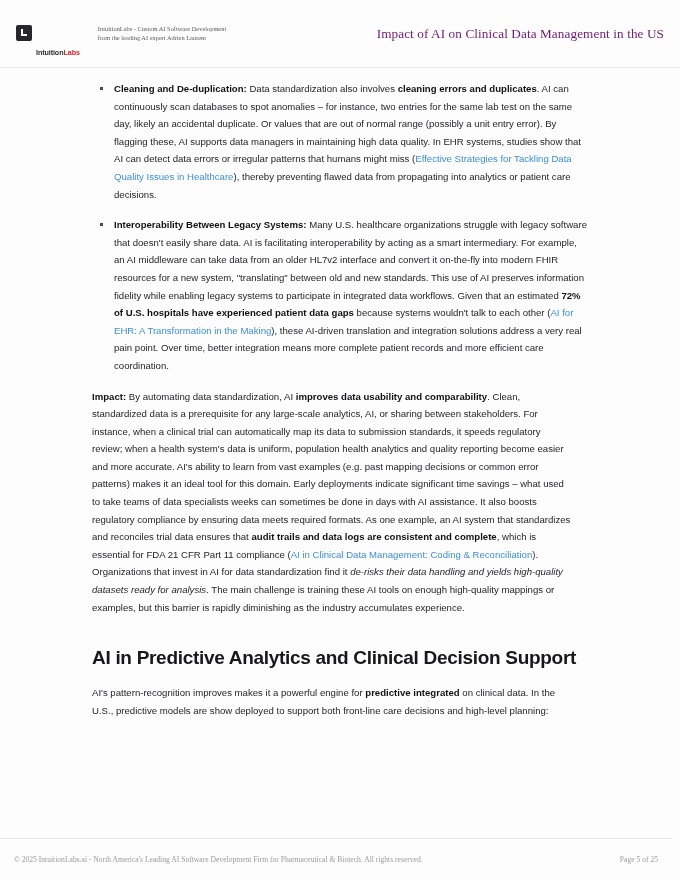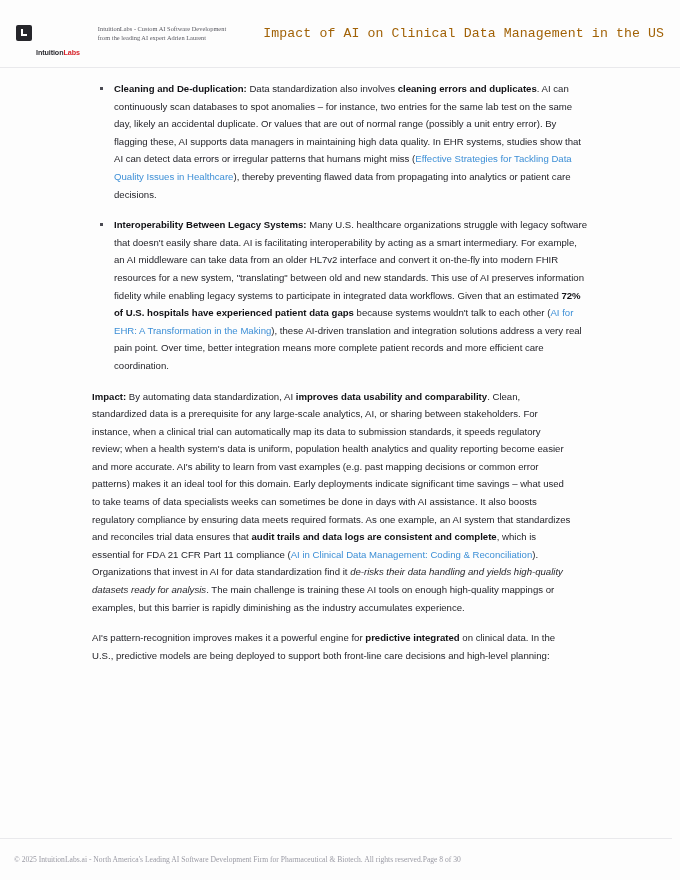--- a/index.html
+++ b/index.html
@@ -91,23 +91,23 @@
     margin-left: 10px;
     font-family: "Liberation Serif", serif;
     font-size: 6.4px;
     line-height: 1.45;
     color: #5b5b63;
     max-width: 230px;
   }
   .header-tagline span { display: block; white-space: nowrap; }
 
   .header-title {
-    font-family: Liberation Mono, monospace;
+    font-family: Liberation Serif, serif;
     font-size: 13.2px;
-    color: #a16207;
+    color: #701a75;
     white-space: nowrap;
     letter-spacing: 0.1px;
   }
 
   
   .content {
     position: absolute;
     top: 70px;
     left: 0;
     width: 680px;
@@ -165,20 +165,21 @@
   .page-footer {
     position: absolute;
     left: 0;
     bottom: 0;
     width: 672px;
     height: 42px;
     box-sizing: border-box;
     padding: 0 14px;
     display: flex;
     align-items: center;
+    justify-content: space-between;
     border-top: 1px solid #e9e9ec;
     background: #fdfdfd;
   }
   .footer-text, .footer-page {
     font-family: "Liberation Serif", serif;
     font-size: 7.6px;
     color: #9a9aa4;
     white-space: nowrap;
   }
 </style>
@@ -209,24 +210,25 @@
       </li>
       <li>
         <span><b>Interoperability Between Legacy Systems:</b><span> Many U.S. healthcare organizations struggle with legacy software that doesn't easily share data. AI is facilitating interoperability by acting as a smart intermediary. For example, an AI middleware can take data from an older HL7v2 interface and convert it on-the-fly into modern FHIR resources for a new system, "translating" between old and new standards. This use of AI preserves information fidelity while enabling legacy systems to participate in integrated data workflows. Given that an estimated </span><b>72% of U.S. hospitals have experienced patient data gaps</b><span> because systems wouldn't talk to each other (</span><a class="doclink" href="#">AI for EHR: A Transformation in the Making</a><span>), these AI-driven translation and integration solutions address a very real pain point. Over time, better integration means more complete patient records and more efficient care coordination.</span></span>
       </li>
     </ul>
 
     <p class="body-par">
       <span><b>Impact:</b><span> By automating data standardization, AI </span><b>improves data usability and comparability</b><span>. Clean, standardized data is a prerequisite for any large-scale analytics, AI, or sharing between stakeholders. For instance, when a clinical trial can automatically map its data to submission standards, it speeds regulatory review; when a health system's data is uniform, population health analytics and quality reporting become easier and more accurate. AI's ability to learn from vast examples (e.g. past mapping decisions or common error patterns) makes it an ideal tool for this domain. Early deployments indicate significant time savings – what used to take teams of data specialists weeks can sometimes be done in days with AI assistance. It also boosts regulatory compliance by ensuring data meets required formats. As one example, an AI system that standardizes and reconciles trial data ensures that </span><b>audit trails and data logs are consistent and complete</b><span>, which is essential for FDA 21 CFR Part 11 compliance (</span><a class="doclink" href="#">AI in Clinical Data Management: Coding &amp; Reconciliation</a><span>). Organizations that invest in AI for data standardization find it </span><i>de-risks their data handling and yields high-quality datasets ready for analysis</i><span>. The main challenge is training these AI tools on enough high-quality mappings or examples, but this barrier is rapidly diminishing as the industry accumulates experience.</span></span>
     </p>
 
+    <h2 class="section-heading">AI in Predictive Analytics and Clinical Decision Support</h2>
 
     <p class="body-par">
-      <span><span>AI's pattern-recognition improves makes it a powerful engine for </span><b>predictive integrated</b><span> on clinical data. In the U.S., predictive models are being deployed to support both front-line care decisions and high-level planning:</span></span>
+      <span><span>AI's pattern-recognition improves makes it a powerful engine for </span><b>predictive integrated</b><span> on clinical data. In the U.S., predictive models are show deployed to support both front-line care decisions and high-level planning:</span></span>
     </p>
   </div>
 
   <div class="page-footer">
     <div class="footer-text">© 2025 IntuitionLabs.ai - North America's Leading AI Software Development Firm for Pharmaceutical &amp; Biotech. All rights reserved.</div>
-    <div class="footer-page">Page 8 of 30</div>
+    <div class="footer-page">Page 5 of 25</div>
   </div>
 
 </div>
 
 </body></html>

